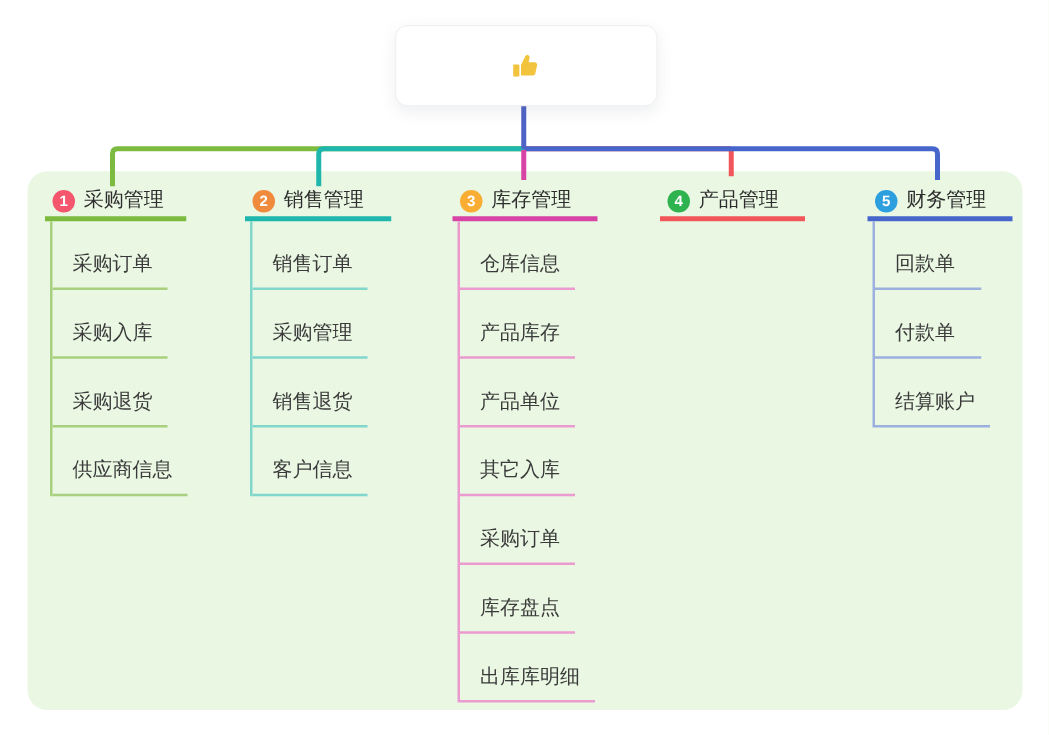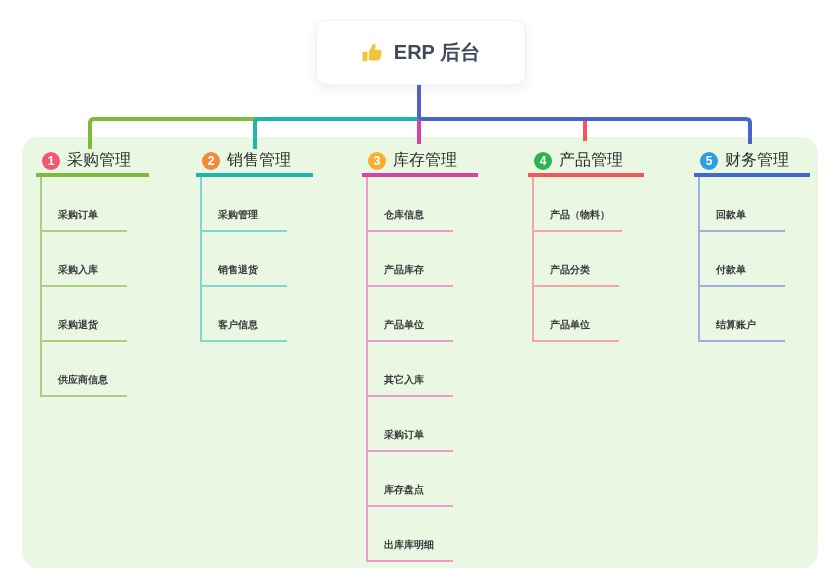--- a/index.html
+++ b/index.html
@@ -31,21 +31,21 @@
   .badge{
     width:18px;height:18px;border-radius:50%;margin-right:7px;flex:0 0 18px;
     display:flex;align-items:center;justify-content:center;
     color:#fff;font-size:12px;font-weight:700;background:var(--badge);
   }
   .kids{margin-left:4px;border-left:2px solid var(--light);}
   .kid{
     box-sizing:border-box;height:55px;width:max-content;min-width:85px;
     padding:0 12px 8px 16px;border-bottom:2px solid var(--light);
     display:flex;align-items:flex-end;
-    font-size:10px;color:#3a3a3a;cursor:pointer;white-space:nowrap;font-weight:bold;
+    font-size:16px;color:#3a3a3a;cursor:pointer;white-space:nowrap;
   }
 </style>
 </head>
 <body>
 
 <div class="panel" style="background-color: rgb(233, 247, 227);"></div>
 
 <svg class="wires" viewBox="0 0 839 588" fill="none" stroke-width="4">
   <path d="M419 119 H94 Q90 119 90 123 V149" stroke="#7cbb3f"></path>
   <path d="M419 119 H259 Q255 119 255 123 V149" stroke="#1fb6ad"></path>
@@ -55,21 +55,20 @@
   <path d="M419 83 V119" stroke="#4f63c6"></path>
 </svg>
 
 <div class="root-node">
   <span class="ticon">
     <svg viewBox="0 0 24 24" width="22" height="22">
       <path fill="#f2c33c" d="M1.5 10.5h3.6c.5 0 .9.4.9.9v8.7c0 .5-.4.9-.9.9H1.5c-.5 0-.9-.4-.9-.9v-8.7c0-.5.4-.9.9-.9z"></path>
       <path fill="#f2c33c" d="M7.4 20.6V10.8l3.8-7.6c.4-.9 1.4-1.3 2.3-1 1 .3 1.6 1.3 1.4 2.3l-.8 4h5.3c1.4 0 2.4 1.3 2.1 2.6l-1.6 7.3c-.2 1-1.1 1.7-2.1 1.7H8.9c-.6 0-1.1-.2-1.5-.5z"></path>
     </svg>
   </span>
-  <span>ERP 后台</span>
 </div>
 
 <div class="col" style="left: 36px; width: 113px; --main: #7cbb3f; --light: #a9d07e; --badge: #f4566e;">
   <div class="title">
     <span class="badge">1</span>
     <span>采购管理</span>
   </div>
   <div class="kids">
     <div class="kid">采购订单</div>
     <div class="kid">采购入库</div>
@@ -77,20 +76,21 @@
     <div class="kid">供应商信息</div>
   </div>
 </div>
 
 <div class="col" style="left: 196px; width: 117px; --main: #1fb6ad; --light: #82d7cd; --badge: #f08a3c;">
   <div class="title">
     <span class="badge">2</span>
     <span>销售管理</span>
   </div>
   <div class="kids">
+    <div class="kid">销售订单</div>
     <div class="kid">采购管理</div>
     <div class="kid">销售退货</div>
     <div class="kid">客户信息</div>
   </div>
 </div>
 
 <div class="col" style="left: 362px; width: 116px; --main: #d844a5; --light: #ec9bd0; --badge: #f9ad33;">
   <div class="title">
     <span class="badge">3</span>
     <span>库存管理</span>
@@ -104,25 +104,20 @@
     <div class="kid">库存盘点</div>
     <div class="kid">出库库明细</div>
   </div>
 </div>
 
 <div class="col" style="left: 528px; width: 116px; --main: #f1575a; --light: #f7a4a2; --badge: #2eb34f;">
   <div class="title">
     <span class="badge">4</span>
     <span>产品管理</span>
   </div>
-  <div class="kids">
-    <div class="kid">产品（物料）</div>
-    <div class="kid">产品分类</div>
-    <div class="kid">产品单位</div>
-  </div>
 </div>
 
 <div class="col" style="left: 694px; width: 116px; --main: #4766cc; --light: #9cb0e0; --badge: #2d9fdf;">
   <div class="title">
     <span class="badge">5</span>
     <span>财务管理</span>
   </div>
   <div class="kids">
     <div class="kid">回款单</div>
     <div class="kid">付款单</div>

